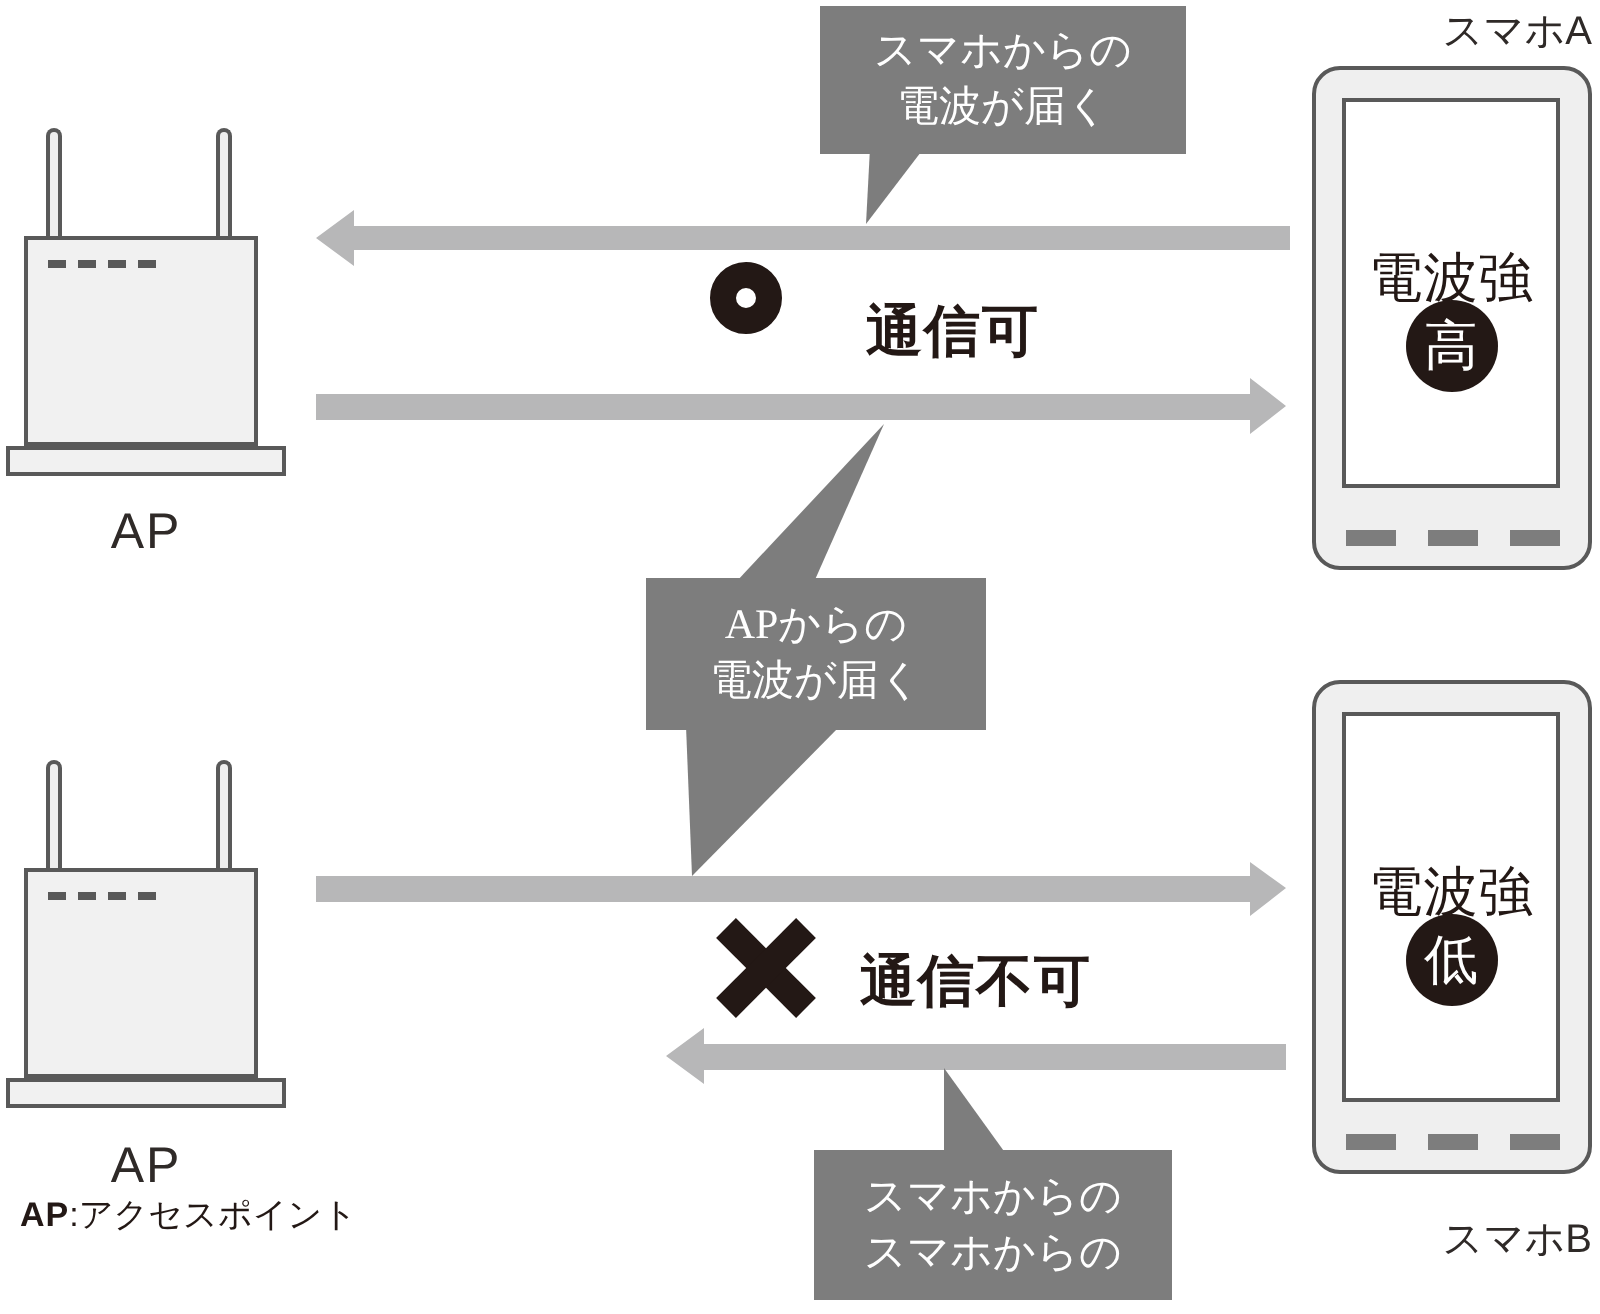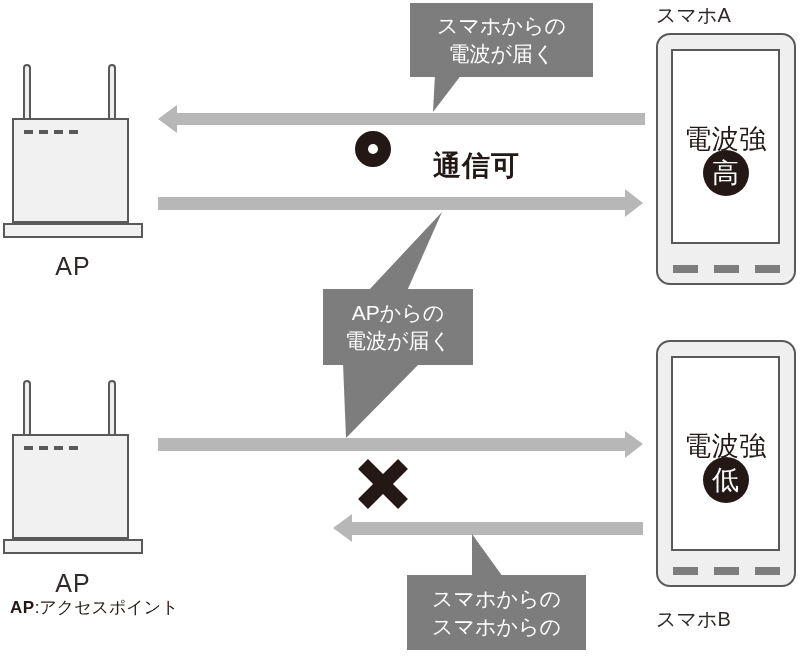--- a/index.html
+++ b/index.html
@@ -38,21 +38,21 @@
   .phone .screen{position:absolute;left:13px;top:14px;width:109px;height:195px;
     background:var(--screen-bg);border:2px solid var(--device-border);}
   .phone .sig-label{position:absolute;left:0;top:70px;width:100%;text-align:center;
     font-size:27px;color:var(--ink);letter-spacing:0.5px;}
   .phone .sig-badge{position:absolute;left:50%;top:99px;transform:translateX(-50%);
     width:46px;height:46px;border-radius:50%;background:var(--badge-bg);color:var(--badge-text);
     font-size:27px;line-height:46px;text-align:center;}
   .phone .buttons{position:absolute;left:0;bottom:10px;width:100%;display:flex;
     justify-content:center;gap:16px;}
   .phone .buttons span{display:block;width:25px;height:8px;background:var(--callout);}
-  .phone-label{width:140px;text-align:left;font-size:20px;color:var(--label-text);}
+  .phone-label{width:140px;text-align:right;font-size:20px;color:var(--label-text);}
 
   
   .callout{display:flex;flex-direction:column;align-items:center;justify-content:center;
     background:var(--callout);color:#fff;font-size:21px;line-height:1.32;}
 
   
   .ok-ring{width:36px;height:36px;border:13px solid var(--ink);border-radius:50%;}
   .status-label{font-size:28px;font-weight:600;color:var(--ink);letter-spacing:1px;white-space:nowrap;}
 
   
@@ -110,21 +110,21 @@
   </div>
 
   <div class="abs z2 callout" style="left:410px;top:3px;width:183px;height:74px;" data-name="callout-radio-from-phone-reaches">
     <span>スマホからの</span>
     <span>電波が届く</span>
   </div>
 
   <div class="abs z2 ok-ring" style="left:355px;top:131px;" data-name="circle-ok-icon"></div>
   <div class="abs z2 status-label" style="left:433px;top:147px;text-align:right;" data-name="status-communication-ok">通信可</div>
 
-  <div class="abs z2 callout" style="left:323px;top:289px;width:150px;height:76px;" data-name="callout-radio-from-ap-reaches">
+  <div class="abs z2 callout" style="left:323px;top:289px;width:170px;height:76px;font-family:Liberation Serif, serif;" data-name="callout-radio-from-ap-reaches">
     <span>APからの</span>
     <span>電波が届く</span>
   </div>
 
   <div class="abs z2 ap" style="left:3px;top:380px;" data-name="access-point-bottom">
     <div class="antenna a-left" data-name="antenna-icon"></div>
     <div class="antenna a-right" data-name="antenna-icon"></div>
     <div class="ap-body" data-name="ap-body">
       <div class="leds" data-name="ap-led-lights">
         <span></span>
@@ -147,20 +147,21 @@
         <span></span>
         <span></span>
     </div>
   </div>
   <div class="abs z2 phone-label" style="left:656px;top:606px;" data-name="phone-b-label">スマホB</div>
 
   <svg class="abs z2" style="left:357px;top:458px;" width="52" height="52" viewBox="0 0 52 52" data-name="cross-ng-icon">
     <line x1="6" y1="6" x2="46" y2="46" stroke="#231815" stroke-width="14"></line>
     <line x1="46" y1="6" x2="6" y2="46" stroke="#231815" stroke-width="14"></line>
   </svg>
+  <div class="abs z2 status-label" style="left:430px;top:472px;" data-name="status-communication-ng">通信不可</div>
 
   <div class="abs z2 callout" style="left:407px;top:575px;width:179px;height:75px;" data-name="callout-radio-from-phone-does-not-reach">
     <span>スマホからの</span>
     <span>スマホからの</span>
   </div>
 
   <div class="abs z2 footnote" style="left:10px;top:596px;" data-name="footnote">
     <span class="term" data-name="footnote-term">AP</span><span data-name="footnote-separator">:</span><span data-name="footnote-definition">アクセスポイント</span>
   </div>
 

